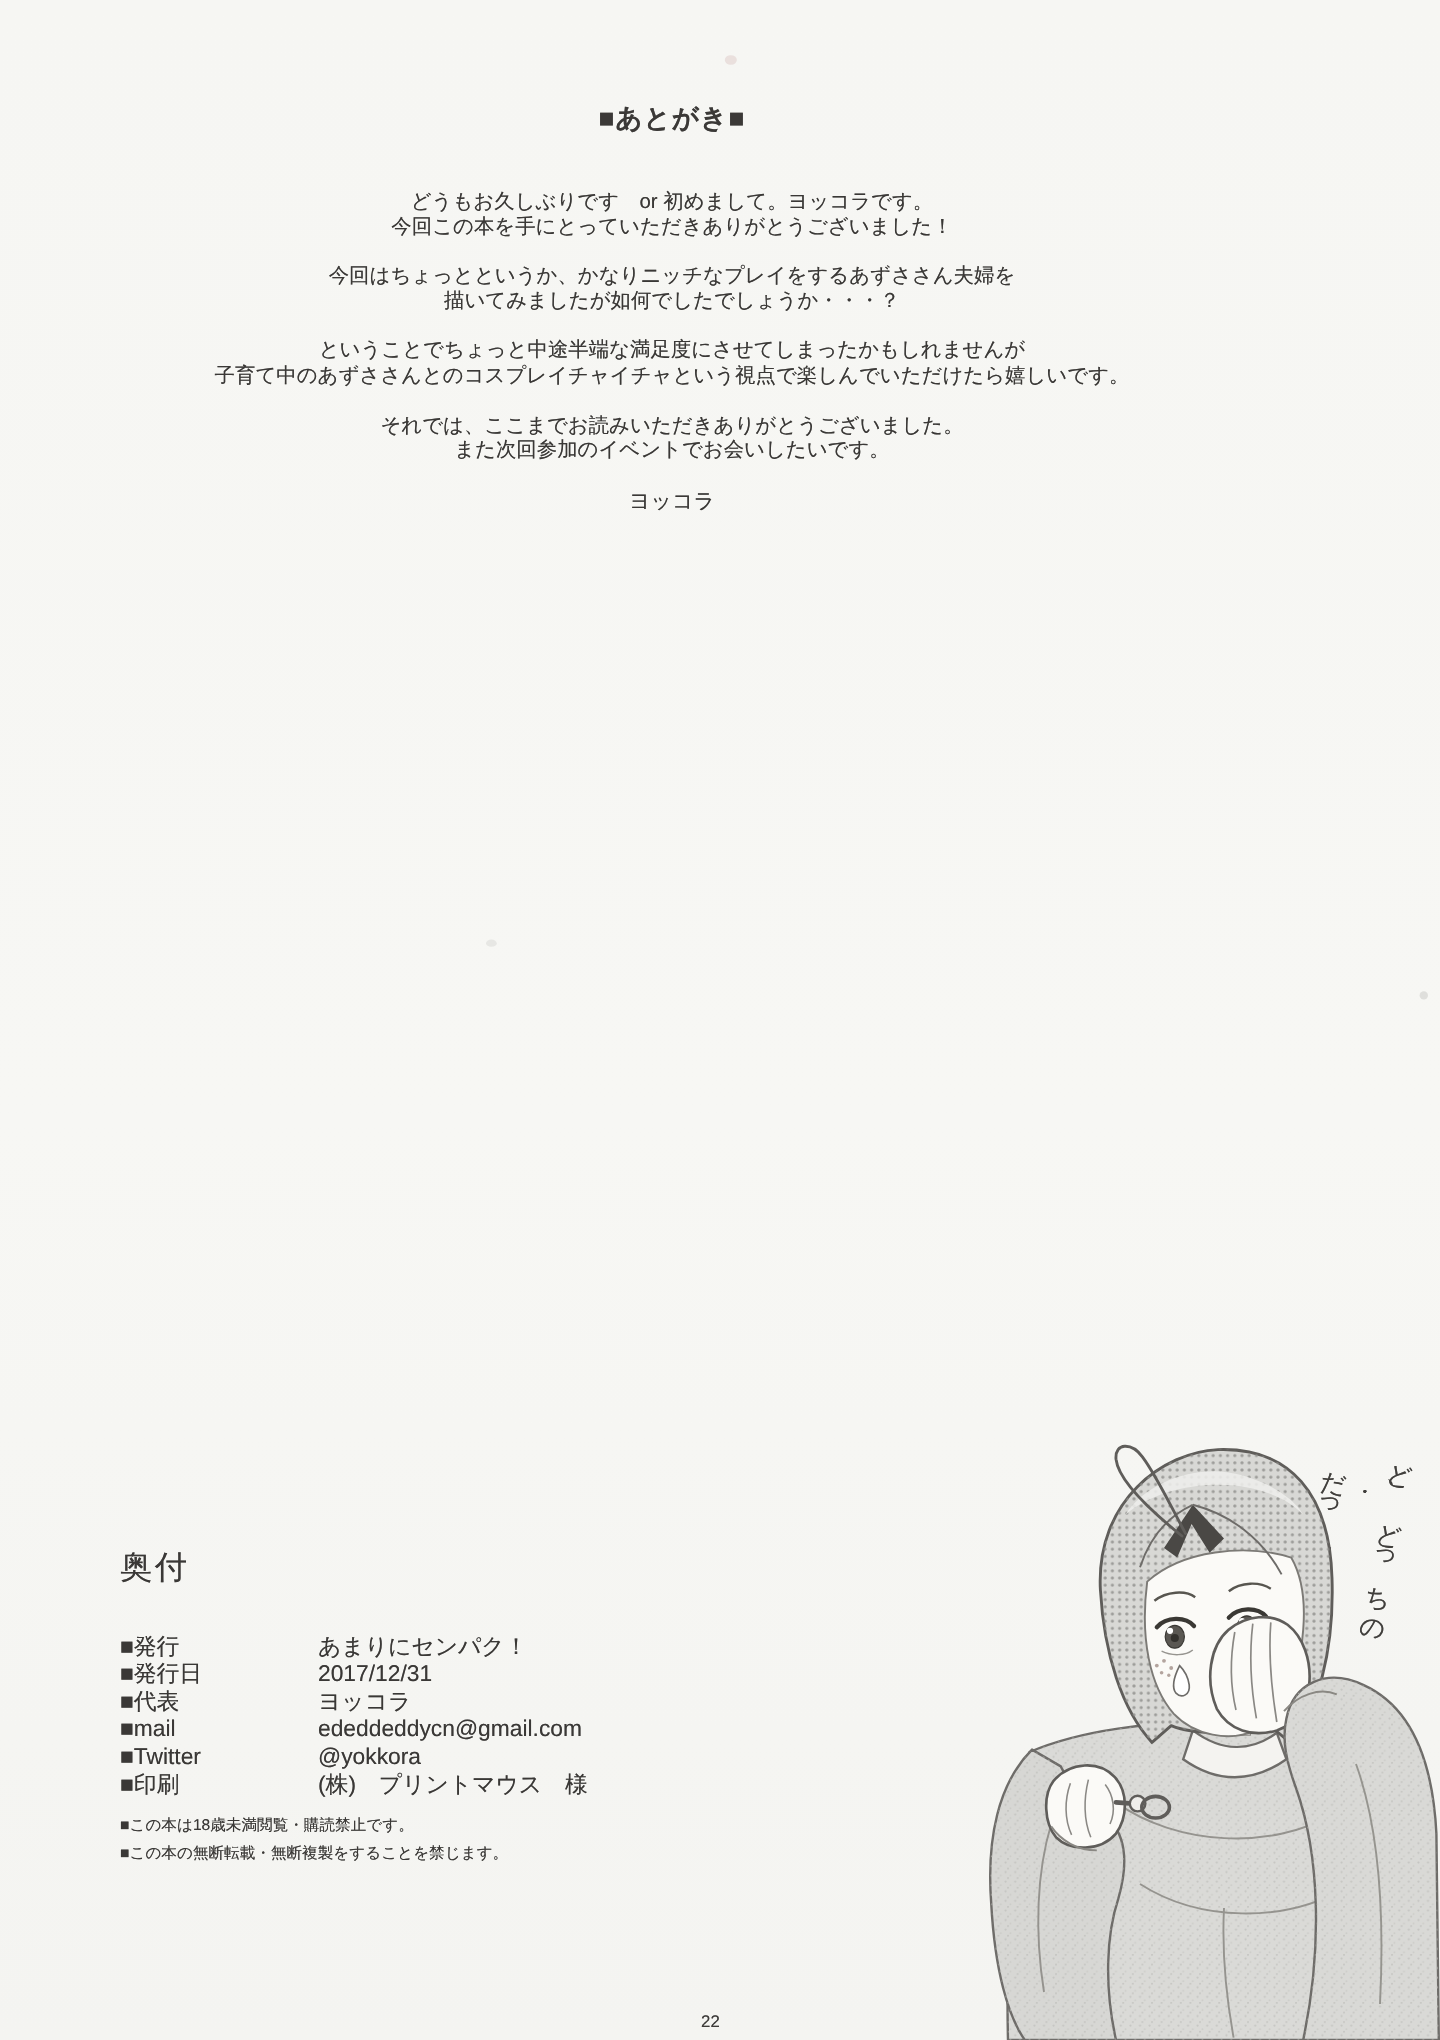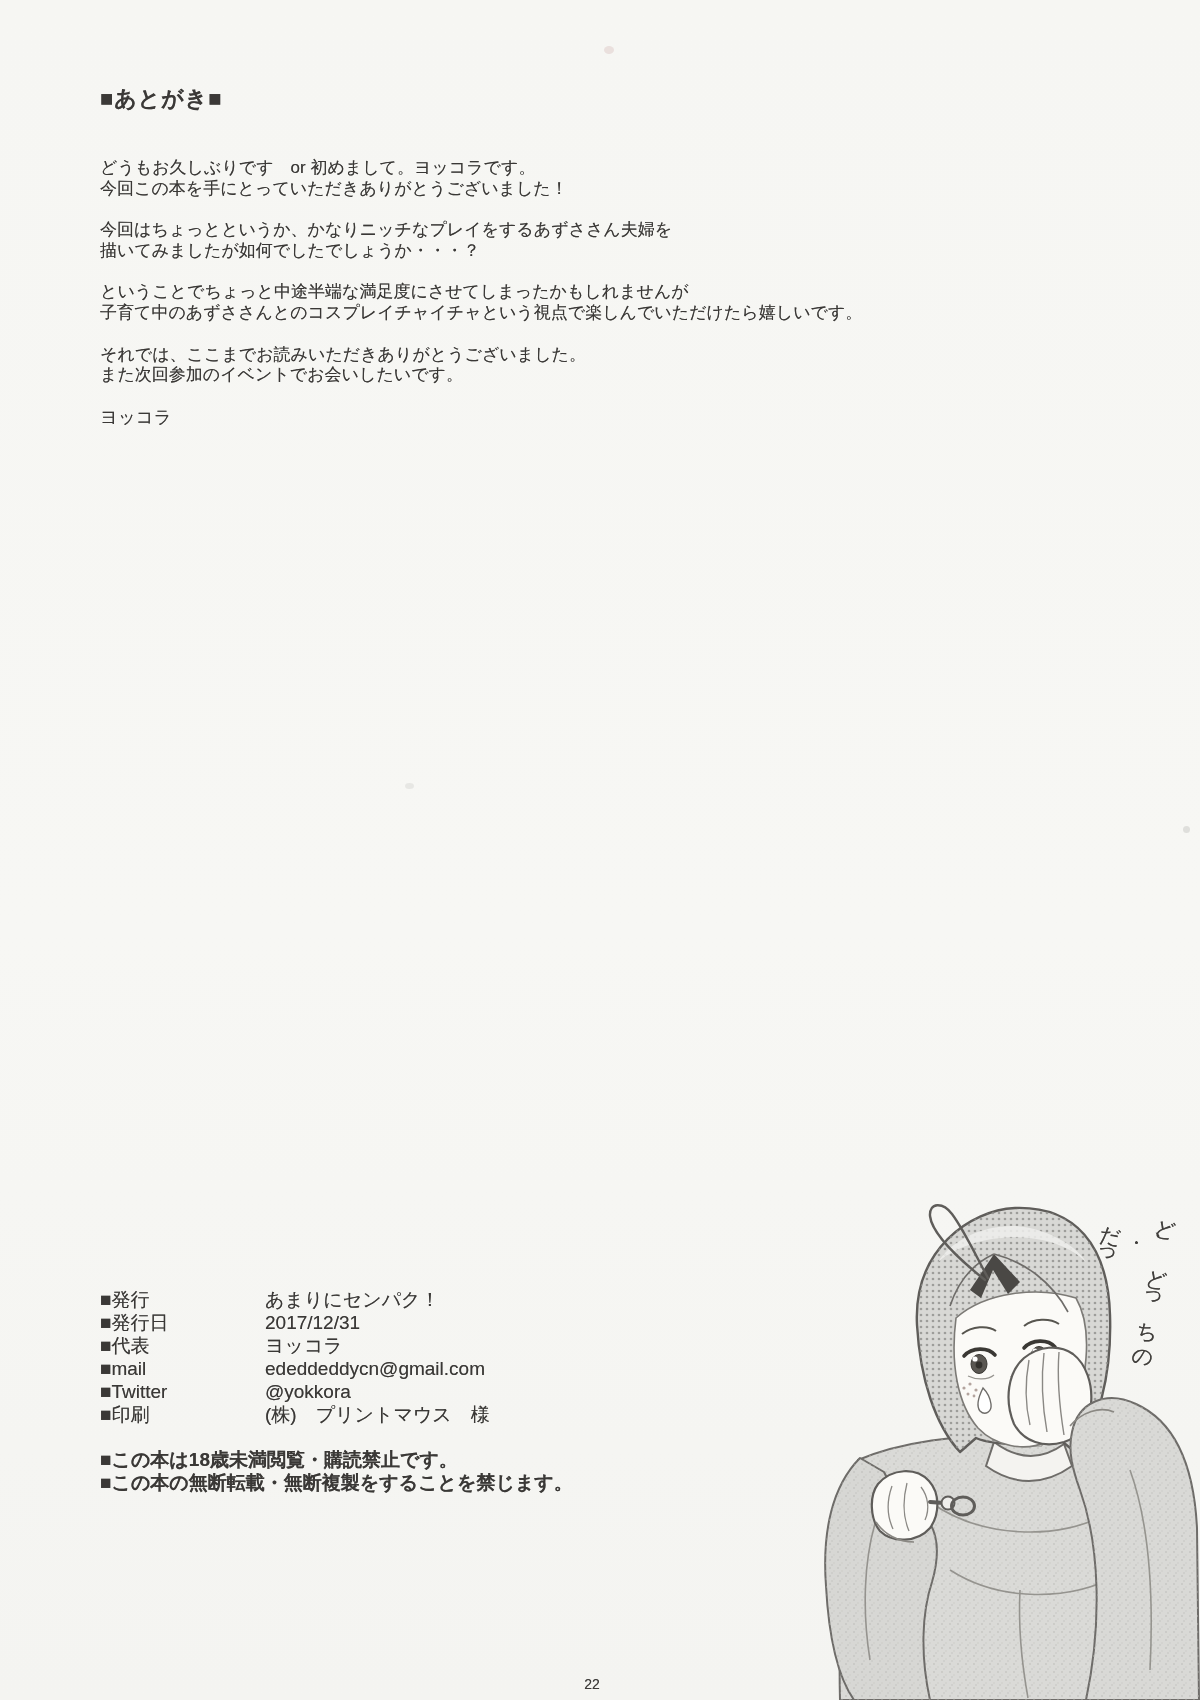--- a/index.html
+++ b/index.html
@@ -7,36 +7,36 @@
     position:relative;
     width:1200px;height:1700px;
     margin:0 auto;
     background:linear-gradient(180deg,#f6f6f3 0%,#f7f7f4 55%,#f4f4f1 100%);
     overflow:hidden;
     font-family:"Liberation Sans","DejaVu Sans",sans-serif;
     color:#3a3836;
     text-shadow:0 0 0.4px rgba(45,45,43,.55);
   }
   
-  .afterword{position:absolute;left:100px;top:84px;width:920px;}
+  .afterword{position:absolute;left:100px;top:84px;width:920px;text-align:center;}
   .afterword h2{
     margin:0 0 44px 0;font-size:22px;font-weight:600;letter-spacing:1px;color:#3b3937;
   }
   .afterword p{
     margin:0 0 21px 0;font-size:17px;line-height:20.6px;
     white-space:pre-line;font-weight:400;
   }
   .afterword .signature{margin-top:18px;font-size:17.5px;}
   
   .colophon{position:absolute;left:100px;top:1288px;width:640px;}
   .colophon h3{margin:0 0 37px 0;font-size:27px;font-weight:500;letter-spacing:2px;}
   .crow{display:flex;font-size:19px;line-height:23px;align-items:flex-end;}
   .clabel{width:165px;flex:0 0 165px;}
   .cvalue{white-space:pre;}
-  .notices{margin-top:22px;font-size:19px;line-height:23px;font-weight:700;}
+  .notices{margin-top:10px;font-size:13px;line-height:23px;font-weight:400;}
   
   .speech{
     position:absolute;left:1102px;top:1208px;
     transform:rotate(10deg);transform-origin:top right;
     display:flex;flex-direction:row-reverse;align-items:flex-start;
     font-size:21px;color:#413f3c;column-gap:3px;
     text-shadow:0 0 0.5px rgba(45,45,43,.6);
   }
   .speech .col{writing-mode:vertical-rl;text-orientation:mixed;letter-spacing:3px;display:block;}
   .speech .dots{writing-mode:vertical-rl;font-size:15px;margin-top:34px;letter-spacing:0;}
@@ -63,20 +63,21 @@
     <p>今回はちょっとというか、かなりニッチなプレイをするあずささん夫婦を
 描いてみましたが如何でしたでしょうか・・・？</p>
     <p>ということでちょっと中途半端な満足度にさせてしまったかもしれませんが
 子育て中のあずささんとのコスプレイチャイチャという視点で楽しんでいただけたら嬉しいです。</p>
     <p>それでは、ここまでお読みいただきありがとうございました。
 また次回参加のイベントでお会いしたいです。</p>
     <p class="signature">ヨッコラ</p>
   </section>
 
   <section class="colophon">
+    <h3>奥付</h3>
     <div class="colophon-rows">
       <div class="crow">
         <span class="clabel">■発行</span>
         <span class="cvalue">あまりにセンパク！</span>
       </div>
       <div class="crow">
         <span class="clabel">■発行日</span>
         <span class="cvalue">2017/12/31</span>
       </div>
       <div class="crow">

